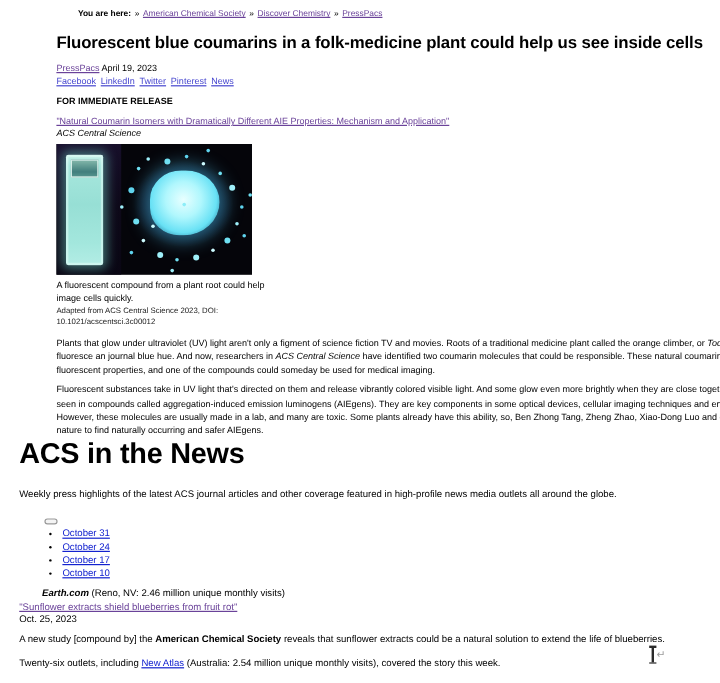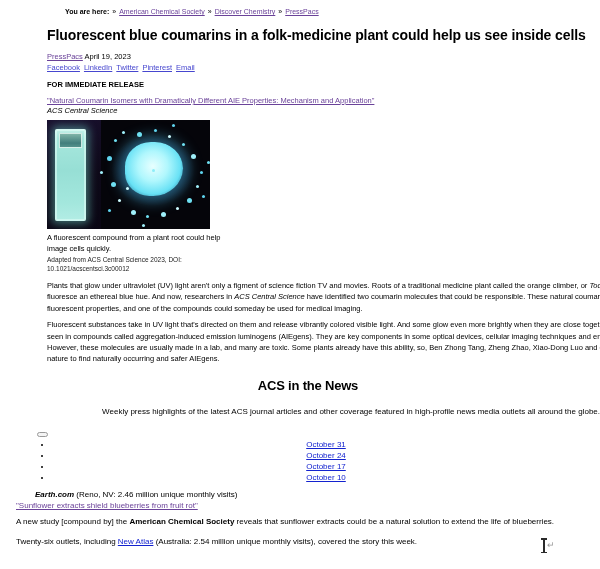--- a/index.html
+++ b/index.html
@@ -54,25 +54,25 @@
   .caption { margin-top:4px; font-size:7.5px; line-height:10.5px; }
   .credit { margin-top:1px; font-size:6.5px; line-height:9px; color:#222; }
 
   .para { margin-top:7px; font-size:7.5px; }
   .para .pline { white-space:pre; line-height:11.4px; }
   .para i { font-style:italic; }
   .p2 { margin-top:5px; }
 
   
   .news { margin-left:16px; }
-  .news-heading { margin-top:13px; font-size:13px; font-weight:bold; letter-spacing:-0.2px;text-align:center; }
-  .news-intro { margin-top:14px; font-size:8px;text-align:right; }
+  .news-heading { font-size:24px; font-weight:bold; letter-spacing:-0.2px; }
+  .news-intro { margin-top:14px; font-size:8px; }
   .pill { margin:16px 0 0 21px; width:11px; height:5px; border:1px solid #999; border-radius:3px; background:#f4f4f4; }
   .datelist { margin:2px 0 0 36px; list-style:disc; font-size:8px; }
-  .datelist li { line-height:11px;text-align:center; }
+  .datelist li { line-height:11px; }
   .datelist a { color:#1322cf; text-decoration:underline; cursor:pointer; }
   .outlet { margin-top:7px; font-size:8px; }
   .outlet .oline { white-space:pre; line-height:10.8px; }
   .outlet-name { font-weight:bold; font-style:italic;padding-left:19px; }
   .purple-link { color:#6a4299; text-decoration:underline; cursor:pointer; }
   .blue-link { color:#1322cf; text-decoration:underline; cursor:pointer; }
   .summary { margin-top:6px; font-size:8px; white-space:pre; }
   .summary b { font-weight:bold; }
   .coverage { margin-top:11px; font-size:8px; white-space:pre; }
 
@@ -89,21 +89,21 @@
 <div class="page">
 
   <div class="breadcrumb"><span class="bc-label">You are here:</span><span class="bc-sep">»</span><a class="bc-link">American Chemical Society</a><span class="bc-sep">»</span><a class="bc-link">Discover Chemistry</a><span class="bc-sep">»</span><a class="bc-link">PressPacs</a></div>
 
   <div class="article">
     <h1 class="title">Fluorescent blue coumarins in a folk-medicine plant could help us see inside cells</h1>
 
     <div class="meta"><a>PressPacs</a><span> April 19, 2023</span></div>
 
     <div class="share">
-      <a>Facebook</a><a>LinkedIn</a><a>Twitter</a><a>Pinterest</a><a>Email</a>
+      <a>Facebook</a><a>LinkedIn</a><a>Twitter</a><a>Pinterest</a><a>News</a>
     </div>
 
     <div class="release">FOR IMMEDIATE RELEASE</div>
 
     <a class="paper-link">"Natural Coumarin Isomers with Dramatically Different AIE Properties: Mechanism and Application"</a>
     <div class="journal">ACS Central Science</div>
 
     <div class="figure">
       <div class="fig-bg-left"></div>
       <div class="cuvette">
@@ -118,21 +118,21 @@
       <div>A fluorescent compound from a plant root could help</div>
       <div>image cells quickly.</div>
     </div>
     <div class="credit">
       <div>Adapted from ACS Central Science 2023, DOI:</div>
       <div>10.1021/acscentsci.3c00012</div>
     </div>
 
     <div class="para p1">
       <div class="pline"><span>Plants that glow under ultraviolet (UV) light aren't only a figment of science fiction TV and movies. Roots of a traditional medicine plant called the orange climber, or </span><i>Toddalia asiatica</i></div>
-      <div class="pline"><span>fluoresce an ethereal blue hue. And now, researchers in </span><i>ACS Central Science</i><span> have identified two coumarin molecules that could be responsible. These natural coumarins have unique</span></div>
+      <div class="pline"><span>fluoresce an journal blue hue. And now, researchers in </span><i>ACS Central Science</i><span> have identified two coumarin molecules that could be responsible. These natural coumarins have unique</span></div>
       <div class="pline"><span>fluorescent properties, and one of the compounds could someday be used for medical imaging.</span></div>
     </div>
 
     <div class="para p2">
       <div class="pline"><span>Fluorescent substances take in UV light that's directed on them and release vibrantly colored visible light. And some glow even more brightly when they are close together, a phenomenon</span></div>
       <div class="pline"><span>seen in compounds called aggregation-induced emission luminogens (AIEgens). They are key components in some optical devices, cellular imaging techniques and environmental sensors.</span></div>
       <div class="pline"><span>However, these molecules are usually made in a lab, and many are toxic. Some plants already have this ability, so, Ben Zhong Tang, Zheng Zhao, Xiao-Dong Luo and colleagues turned to</span></div>
       <div class="pline"><span>nature to find naturally occurring and safer AIEgens.</span></div>
     </div>
   </div>
@@ -146,20 +146,21 @@
     <ul class="datelist">
       <li><a>October 31</a></li>
       <li><a>October 24</a></li>
       <li><a>October 17</a></li>
       <li><a>October 10</a></li>
     </ul>
 
     <div class="outlet">
       <div class="oline"><span class="outlet-name">Earth.com</span><span> (Reno, NV: 2.46 million unique monthly visits)</span></div>
       <div class="oline"><a class="purple-link">"Sunflower extracts shield blueberries from fruit rot"</a></div>
+      <div class="oline"><span>Oct. 25, 2023</span></div>
     </div>
 
     <div class="summary"><span>A new study [compound by] the </span><b>American Chemical Society</b><span> reveals that sunflower extracts could be a natural solution to extend the life of blueberries.</span></div>
 
     <div class="coverage"><span>Twenty-six outlets, including </span><a class="blue-link">New Atlas</a><span> (Australia: 2.54 million unique monthly visits), covered the story this week.</span></div>
   </div>
 
   <div class="cursor">
     <div class="ibeam"></div>
     <span class="return-glyph">↵</span>

